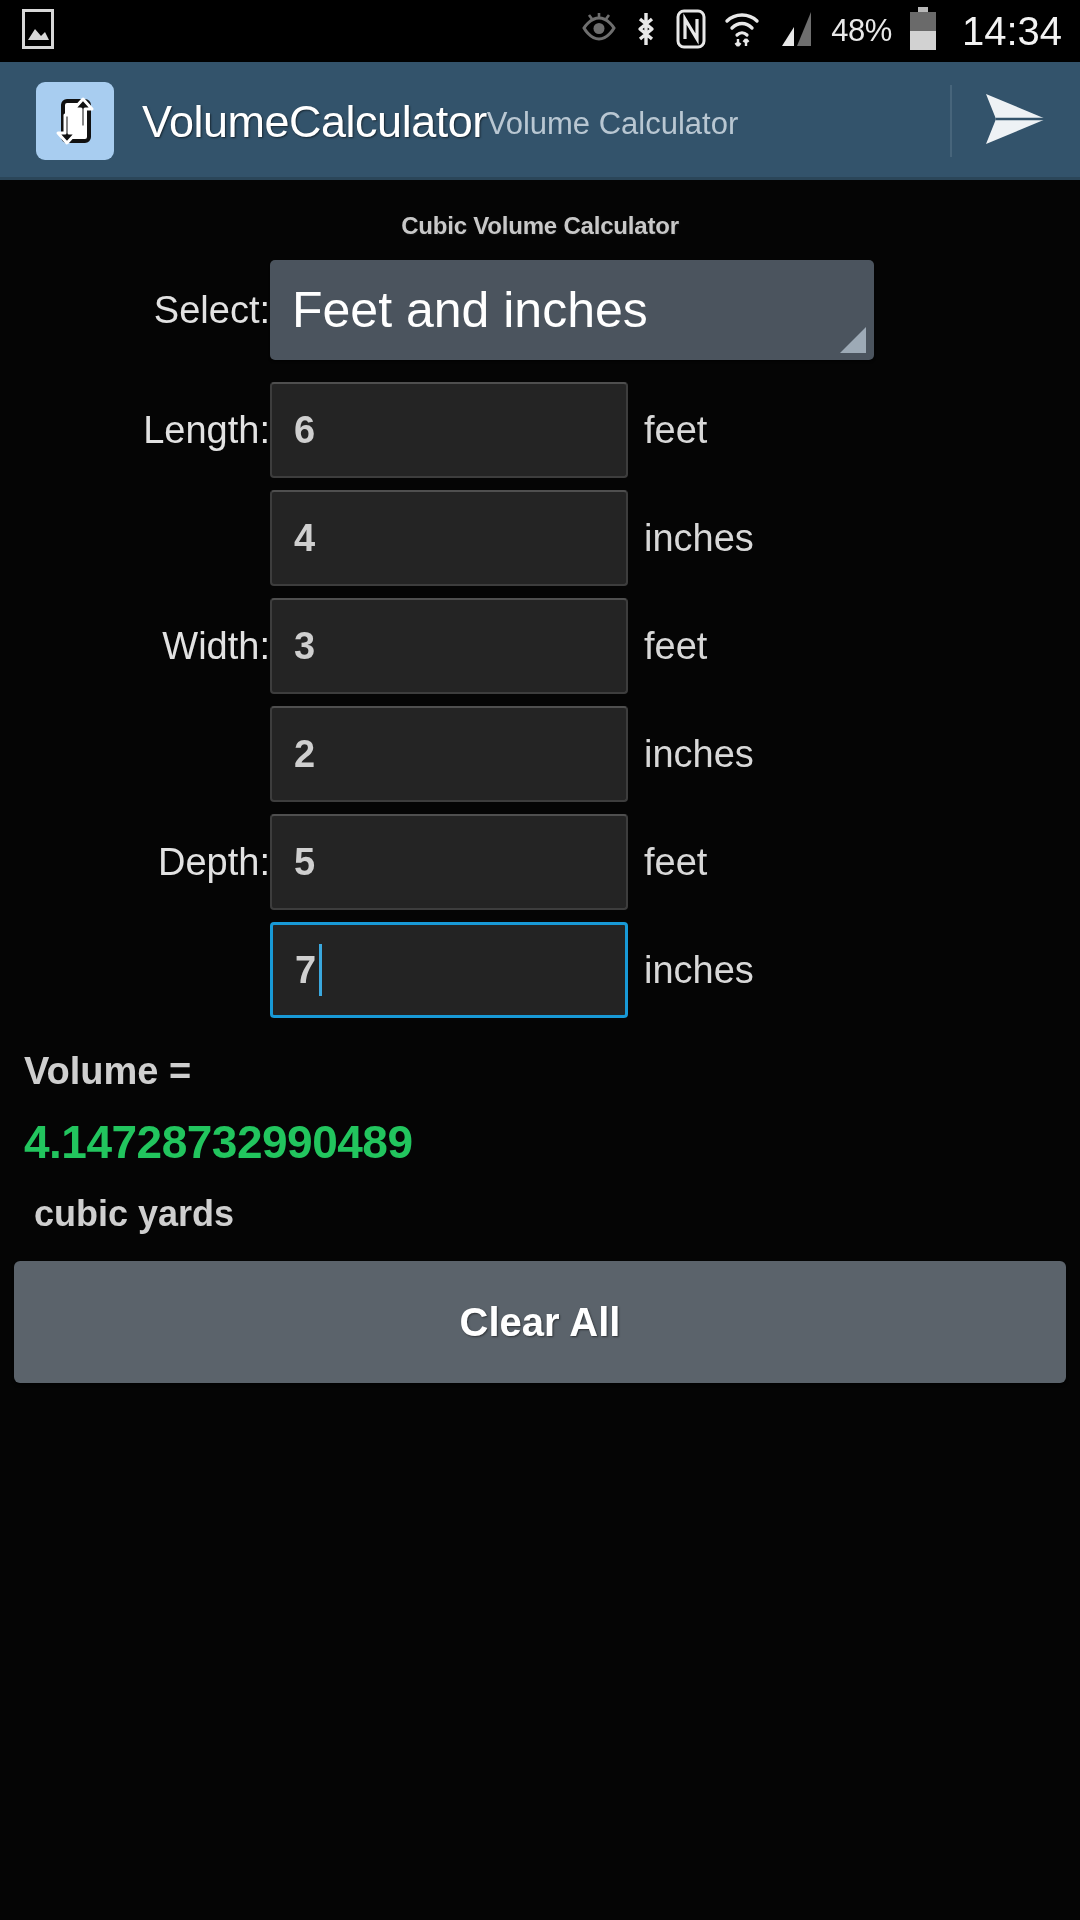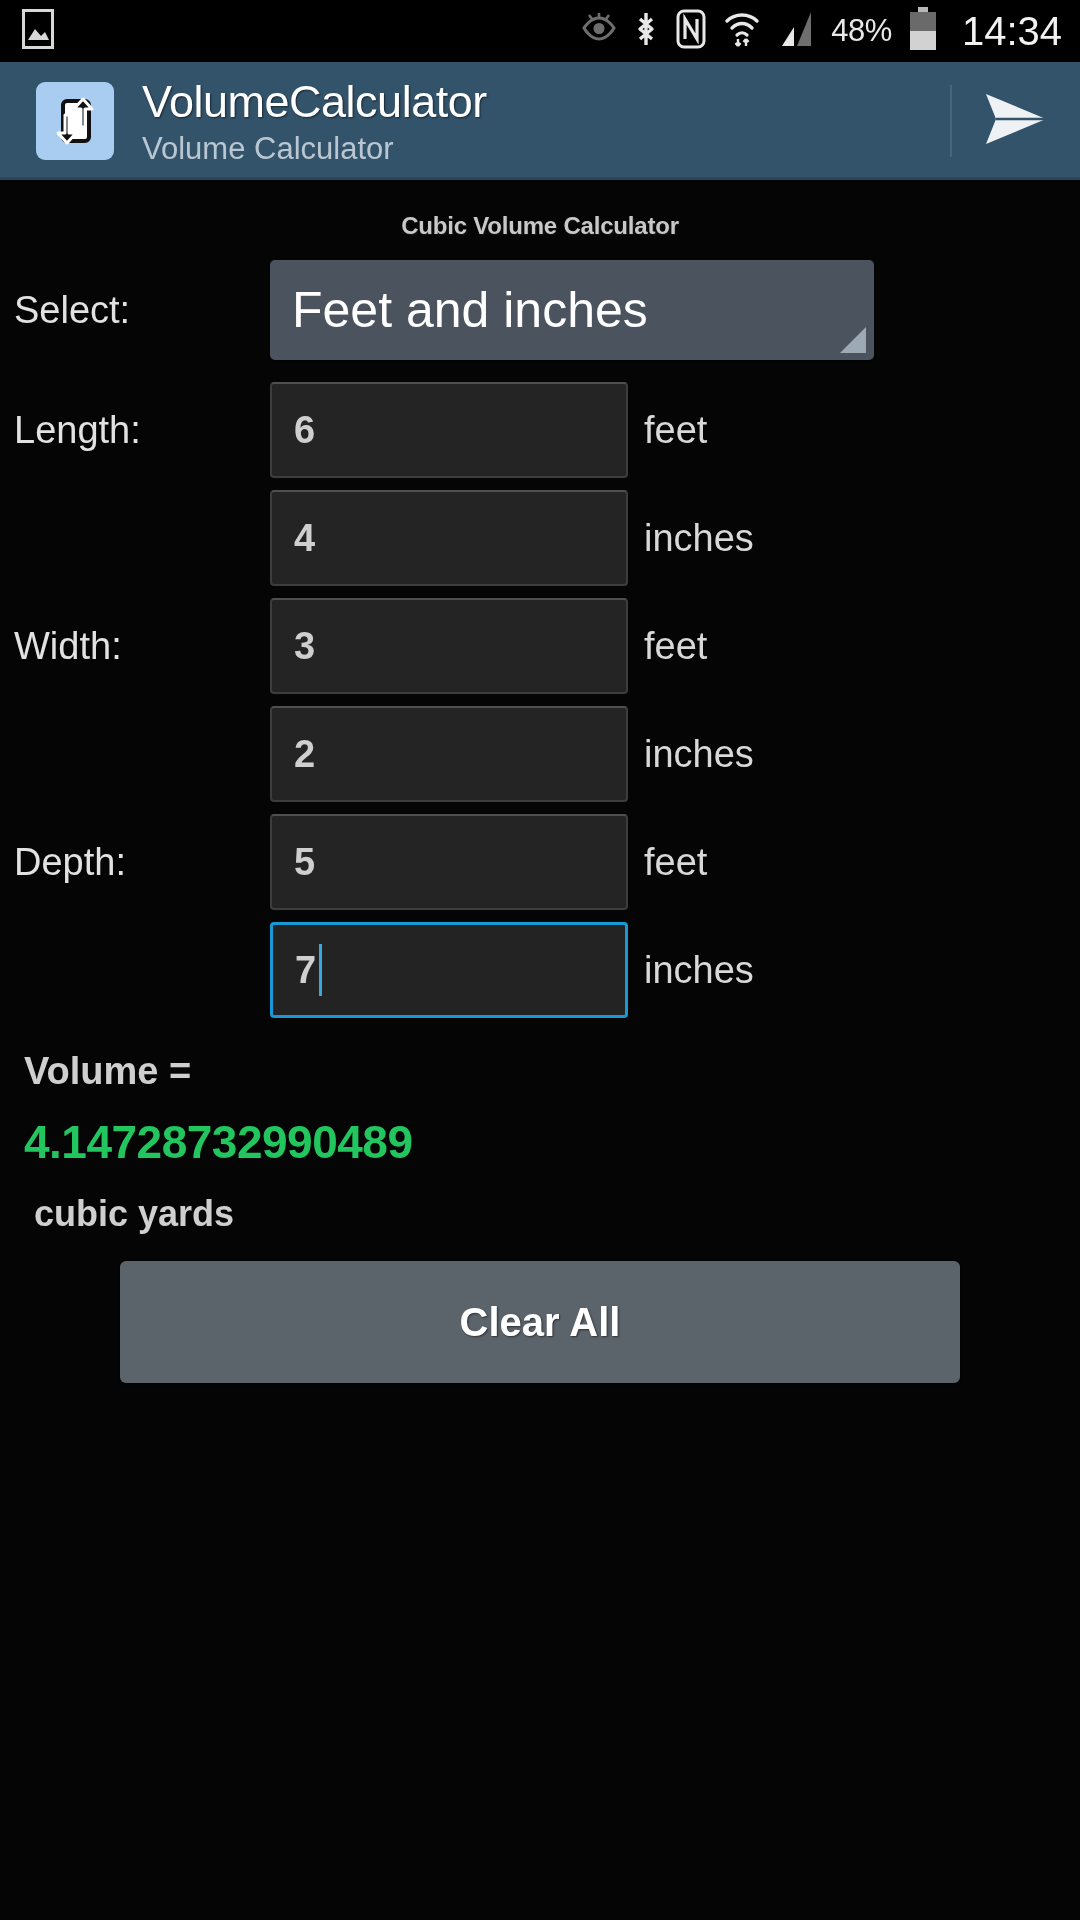--- a/index.html
+++ b/index.html
@@ -69,21 +69,21 @@
     border-radius: 9px;
     background: #a8cdf0;
     display: flex;
     align-items: center;
     justify-content: center;
     flex: 0 0 auto;
   }
   .ab-text {
     margin-left: 28px;
     display: flex;
-    flex-direction: column;
+    flex-direction: row;
     justify-content: space-between;
     line-height: 1.0;
   }
   .ab-title {
     color: #ffffff;
     font-size: 45px;
     font-weight: 400;
     letter-spacing: -0.5px;
     text-shadow: 1px 1px 2px rgba(0,0,0,0.55);
   }
@@ -140,20 +140,21 @@
     width: 100%;
   }
 
   .lbl {
     width: 256px;
     flex: 0 0 256px;
     color: #e2e2e2;
     font-size: 38px;
     font-weight: 400;
     padding-left: 0px;
+    text-align: right;
   }
 
   
   .spinner {
     width: 604px;
     flex: 0 0 604px;
     height: 100px;
     background: #4b545e;
     border-radius: 5px;
     position: relative;
@@ -237,21 +238,21 @@
   .result-unit {
     color: #cfcfcf;
     font-size: 36px;
     font-weight: bold;
     margin-top: 24px;
     padding-left: 10px;
   }
 
   .clear-btn {
     margin: 26px auto 0 auto;
-    width: 840px;
+    width: 1052px;
     height: 122px;
     background: #5b636b;
     border-radius: 6px;
     display: flex;
     align-items: center;
     justify-content: center;
     box-shadow: 0 2px 3px rgba(0,0,0,0.6);
   }
   .clear-btn-label {
     color: #ffffff;

